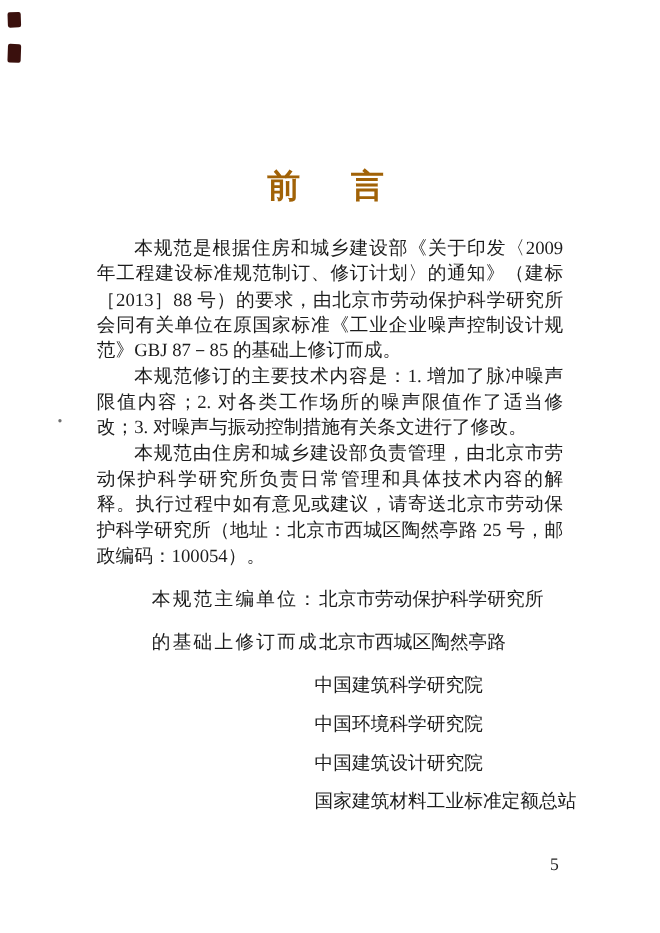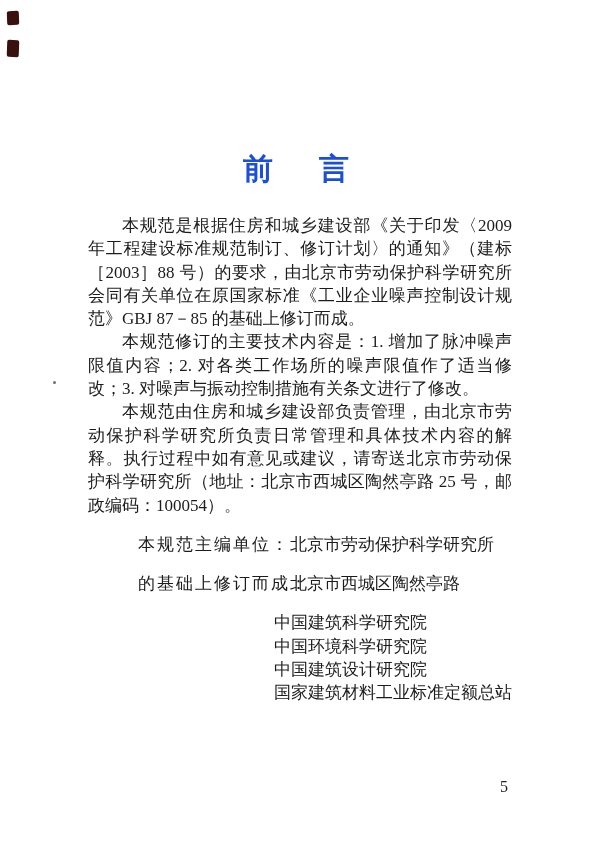--- a/index.html
+++ b/index.html
@@ -43,21 +43,21 @@
   .doc-title {
     position: absolute;
     top: 149px;
     left: 0;
     width: 100%;
     margin: 0;
     text-align: center;
     font-size: 30px;
     font-weight: bold;
     letter-spacing: 8px;
-    color: #1d4ed8;
+    color: #a16207;
   }
   
   .content {
     position: absolute;
     top: 214px;
     left: 88px;
     width: 424px;
     font-size: 17px;
     line-height: 23.3px;
     text-align: justify;
@@ -72,21 +72,21 @@
     padding-left: 34px;
     text-align: left;
     white-space: nowrap;
   }
   .unit-label {
     display: inline-block;
     width: 152px;
     letter-spacing: 2px;
   }
   .unit-cont {
-    margin: 0;
+    margin: 12px;
     padding-left: 186px;
     text-align: left;
     white-space: nowrap;
   }
   .page-number {
     position: absolute;
     top: 778px;
     left: 88px;
     width: 420px;
     text-align: right;
@@ -99,21 +99,21 @@
 
 <div class="page">
 
   <span class="mark mark-top"></span>
   <span class="mark mark-bottom"></span>
   <span class="speck"></span>
 
   <h1 class="doc-title">前　言</h1>
 
   <div class="content">
-    <p class="para">本规范是根据住房和城乡建设部《关于印发〈2009 年工程建设标准规范制订、修订计划〉的通知》（建标［2003］88 号）的要求，由北京市劳动保护科学研究所会同有关单位在原国家标准《工业企业噪声控制设计规范》GBJ 87－85 的基础上修订而成。</p>
+    <p class="para">本规范是根据住房和城乡建设部《关于印发〈2009 年工程建设标准规范制订、修订计划〉的通知》（建标［2013］88 号）的要求，由北京市劳动保护科学研究所会同有关单位在原国家标准《工业企业噪声控制设计规范》GBJ 87－85 的基础上修订而成。</p>
     <p class="para">本规范修订的主要技术内容是：1. 增加了脉冲噪声限值内容；2. 对各类工作场所的噪声限值作了适当修改；3. 对噪声与振动控制措施有关条文进行了修改。</p>
     <p class="para">本规范由住房和城乡建设部负责管理，由北京市劳动保护科学研究所负责日常管理和具体技术内容的解释。执行过程中如有意见或建议，请寄送北京市劳动保护科学研究所（地址：北京市西城区陶然亭路 25 号，邮政编码：100054）。</p>
 
     <p class="unit-row">
       <span class="unit-label">本规范主编单位：</span><span>北京市劳动保护科学研究所</span>
     </p>
 
     <p class="unit-row">
       <span class="unit-label">的基础上修订而成：</span><span>北京市西城区陶然亭路</span>
     </p>

